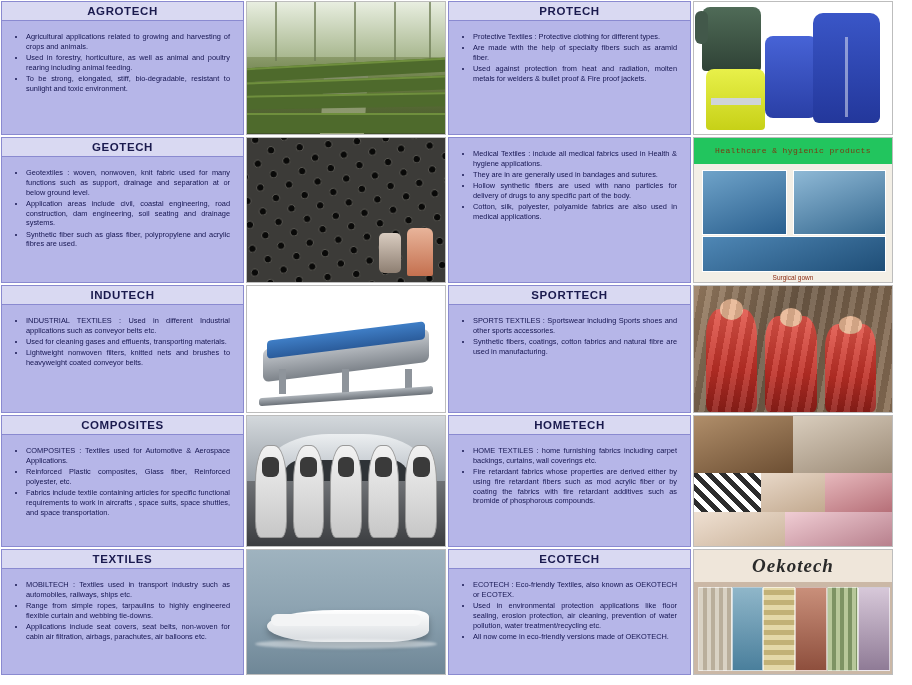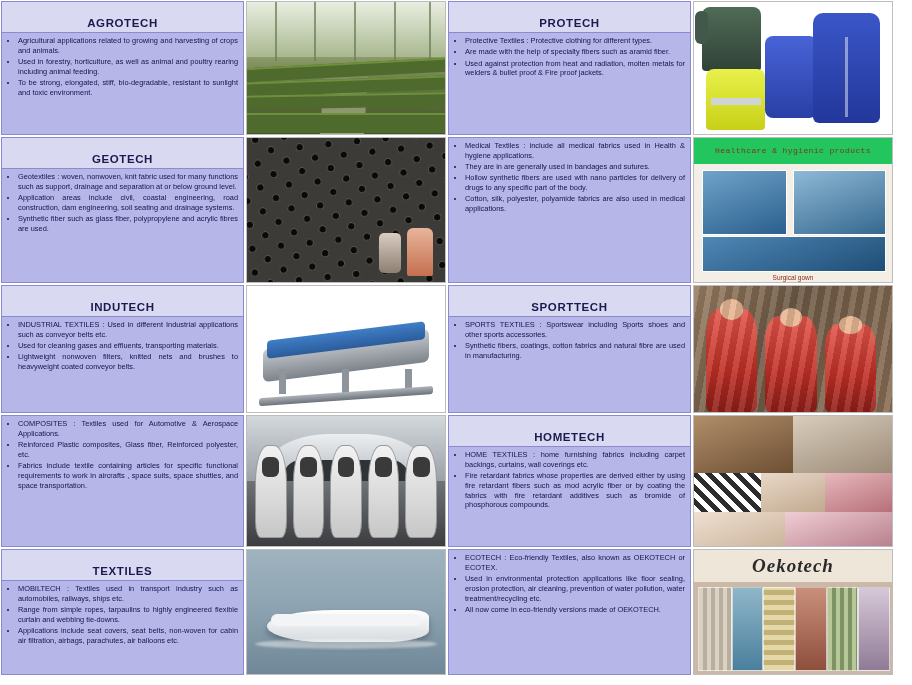--- a/index.html
+++ b/index.html
@@ -47,25 +47,25 @@
     background: #f97316;
   }
   .card-title {
     text-align: center;
     font-weight: bold;
     font-size: 11.5px;
     letter-spacing: 0.6px;
     color: #1a1a4e;
     background: #d9d9f2;
     border-bottom: 1px solid #8a8ad0;
-    padding: 15px 0 3px 0;
+    padding: 3px 0 3px 0;
     font-family: "Liberation Sans", sans-serif;
   }
   .bullets {
-    margin: 0;
+    margin: 8px;
     padding: 3px 5px 2px 16px;
     list-style-type: disc;
     color: #13135e;
   }
   .bullets li {
     font-size: 7.4px;
     line-height: 1.32;
     text-align: justify;
     margin-bottom: 1.5px;
     color: #14144f;
@@ -276,20 +276,21 @@
         <div class="athlete" style="left:66%; height:70%">
             <div class="head"></div>
           </div>
         <div class="sp-blur"></div>
       </div>
     </div>
   </div>
 
   <div class="row" style="height:134px">
     <div class="cell-text">
+      <div class="card-title">COMPOSITES</div>
       <ul class="bullets">
         <li>COMPOSITES : Textiles used for Automotive &amp; Aerospace Applications.</li>
         <li>Reinforced Plastic composites, Glass fiber, Reinforced polyester, etc.</li>
         <li>Fabrics include textile containing articles for specific functional requirements to work in aircrafts , space suits, space shuttles, and space transportation.</li>
       </ul>
     </div>
     <div class="cell-img">
       <div class="art">
         <div class="comp-top"></div>
         <div class="car-body"></div>
@@ -344,20 +345,21 @@
     </div>
     <div class="cell-img">
       <div class="art">
         <div class="sea"></div>
         <div class="boat"></div>
         <div class="boat-tube"></div>
         <div class="wake"></div>
       </div>
     </div>
     <div class="cell-text">
+      <div class="card-title">ECOTECH</div>
       <ul class="bullets">
         <li>ECOTECH : Eco-friendly Textiles, also known as OEKOTECH  or ECOTEX.</li>
         <li>Used in environmental protection applications like floor sealing, erosion protection, air cleaning, prevention of water pollution, water treatment/recycling  etc.</li>
         <li>All now come in eco-friendly versions made of OEKOTECH.</li>
       </ul>
     </div>
     <div class="cell-img">
       <div class="art">
         <div class="eco-bg"></div>
         <div class="eco-label">

